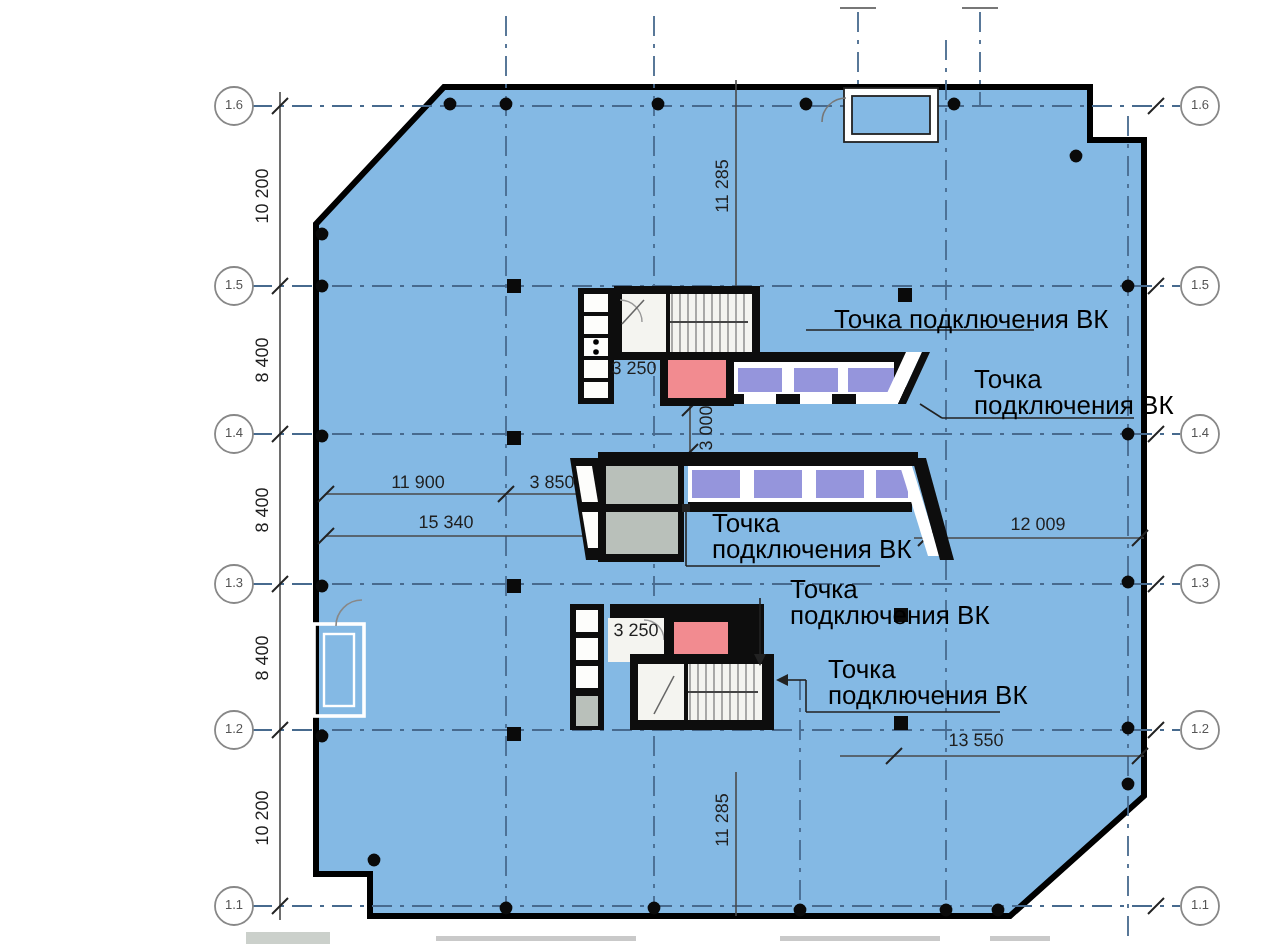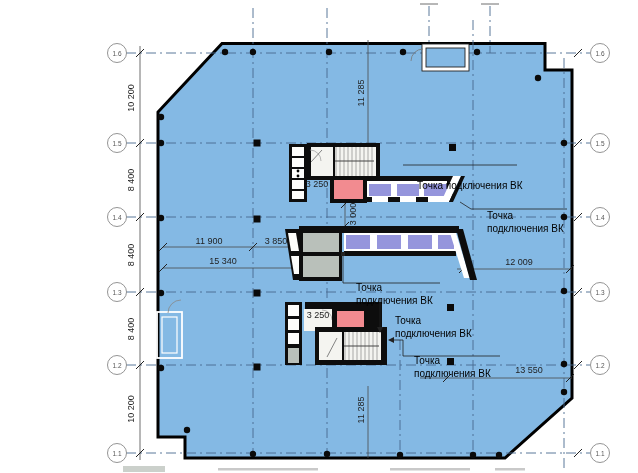--- a/index.html
+++ b/index.html
@@ -3,21 +3,21 @@
 <meta charset="utf-8">
 <style>
   html,body{margin:0;padding:0;background:#fff;}
   .stage{position:relative;width:638px;height:473px;background:#ffffff;overflow:hidden;
          font-family:"Liberation Sans",sans-serif;}
   .stage svg{position:absolute;left:0;top:0;}
   .txt{position:absolute;white-space:nowrap;color:#1a1a1a;transform:translate(-50%,-50%);}
   .dim{font-size:9px;color:#1f1f1f;}
   .vdim{transform:translate(-50%,-50%) rotate(-90deg);}
   .axis{font-size:6.5px;color:#555;}
-  .lbl{position:absolute;white-space:nowrap;font-size:10px;color:#000;margin-top:28px;}
+  .lbl{position:absolute;white-space:nowrap;font-size:13px;color:#000;}
 </style>
 </head>
 <body>
 
 <div class="stage">
 <svg width="638" height="473" viewBox="0 0 638 473">
 
   <polygon points="222,43.5 545,43.5 545,70 572,70 572,398 505,458 185,458 185,437 158,437 158,112" fill="var(--floor)" stroke="#000" stroke-width="3" stroke-linejoin="miter"></polygon>
 
   <g stroke="var(--grid)" stroke-width="0.9" stroke-dasharray="10 4 2 4" fill="none">
@@ -276,21 +276,21 @@
 <div class="txt dim vdim" style="left:131px;top:329px">8 400</div>
 <div class="txt dim vdim" style="left:131px;top:409px">10 200</div>
 
 <div class="txt dim vdim" style="left:361px;top:93px">11 285</div>
 <div class="txt dim vdim" style="left:361px;top:410px">11 285</div>
 <div class="txt dim vdim" style="left:353px;top:214px">3 000</div>
 <div class="txt dim" style="left:209px;top:241px">11 900</div>
 <div class="txt dim" style="left:276px;top:241px">3 850</div>
 <div class="txt dim" style="left:223px;top:261px">15 340</div>
 <div class="txt dim" style="left:519px;top:262px">12 009</div>
-<div class="txt dim" style="left:529px;top:370px">13 550</div>
+<div class="txt dim" style="left:488px;top:370px">13 550</div>
 <div class="txt dim" style="left:317px;top:184px">3 250</div>
 <div class="txt dim" style="left:318px;top:315px">3 250</div>
 
 <div class="lbl" style="left:417px;top:152px">Точка подключения ВК</div>
 <div class="lbl" style="left:487px;top:182px">Точка</div>
 <div class="lbl" style="left:487px;top:195px">подключения ВК</div>
 <div class="lbl" style="left:356px;top:254px">Точка</div>
 <div class="lbl" style="left:356px;top:267px">подключения ВК</div>
 <div class="lbl" style="left:395px;top:287px">Точка</div>
 <div class="lbl" style="left:395px;top:300px">подключения ВК</div>

